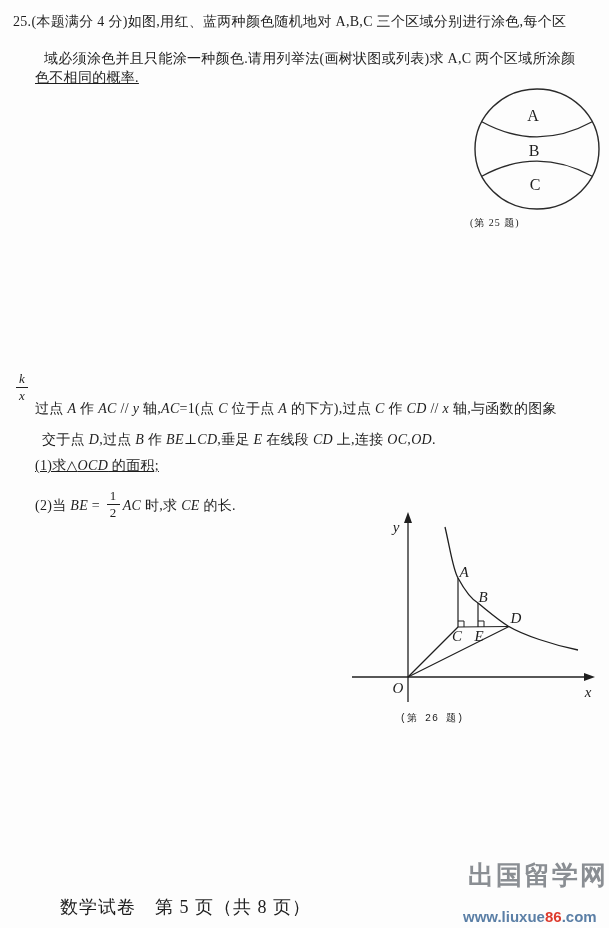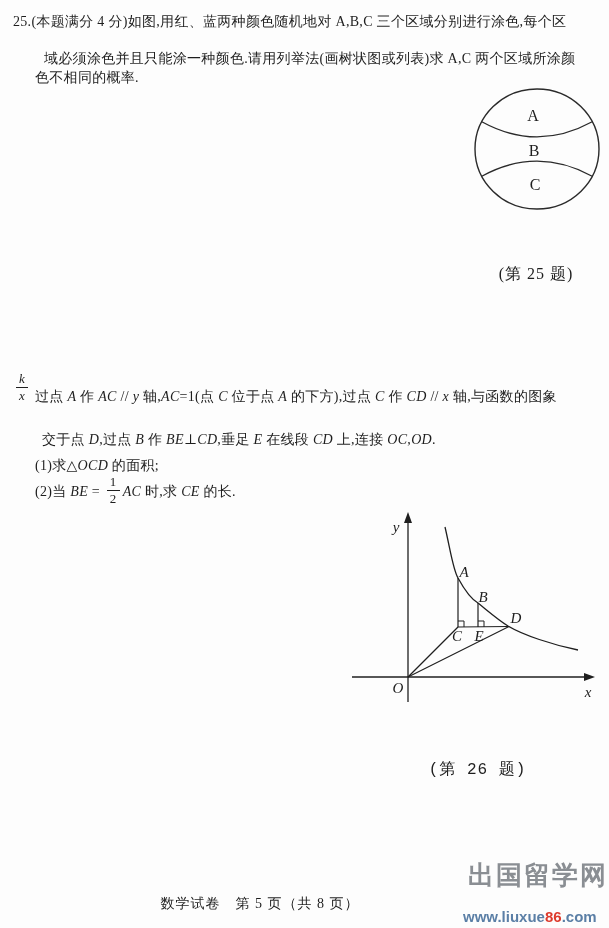--- a/index.html
+++ b/index.html
@@ -34,33 +34,31 @@
     top: -2px;
   }
   .frac .num { display: block; border-bottom: 1.2px solid #1e1e1e; padding: 0 3px 1px; }
   .frac .den { display: block; padding-top: 1px; }
   .frac.italic { font-style: italic; }
 
   
   svg { position: absolute; overflow: visible; }
   .fig-caption {
     position: absolute;
-    font-size: 16px;
+    font-size: 10px;
     letter-spacing: 1px;
-    text-align: center;
     white-space: nowrap;
-    margin-top: 48px;
   }
 
   
   .footer-label {
     position: absolute;
     top: 895px; left: 60px; width: 400px;
-    text-align: center;
-    font-size: 14px;
+    text-align: left;
+    font-size: 18px;
     letter-spacing: 1px;
     white-space: nowrap;
   }
   .wm-name {
     position: absolute;
     top: 858px; left: 468px;
     font-family: "Liberation Sans", "DejaVu Sans", sans-serif;
     font-weight: bold;
     font-size: 26px;
     letter-spacing: 2px;
@@ -77,41 +75,41 @@
   }
 </style>
 </head>
 <body>
 
 <div class="page">
 
   <section>
     <div class="tline" style="top:12px; left:13px;">25.(本题满分 4 分)如图,用红、蓝两种颜色随机地对 A,B,C 三个区域分别进行涂色,每个区</div>
     <div class="tline" style="top:40px; left:44px;margin-top:9px;">域必须涂色并且只能涂一种颜色.请用列举法(画树状图或列表)求 A,C 两个区域所涂颜</div>
-    <div class="tline" style="top:68px; left:35px;">色不相同的概率.</div>
+    <div class="tline" style="top:68px; left:35px;text-decoration:underline;">色不相同的概率.</div>
 
     <svg style="left:466px; top:83px;" width="143" height="134" viewBox="466 83 143 134">
       <ellipse cx="537" cy="149" rx="62" ry="60" fill="none" stroke="#2a2a2a" stroke-width="1.4"></ellipse>
       <path d="M 481.8 121.8 Q 537 152 592.2 121.8" fill="none" stroke="#2a2a2a" stroke-width="1.3"></path>
       <path d="M 481.8 176.2 Q 537 146 592.2 176.2" fill="none" stroke="#2a2a2a" stroke-width="1.3"></path>
       <text x="533" y="121" text-anchor="middle" font-size="16" fill="#1e1e1e">A</text>
       <text x="534" y="156" text-anchor="middle" font-size="16" fill="#1e1e1e">B</text>
       <text x="535" y="190" text-anchor="middle" font-size="16" fill="#1e1e1e">C</text>
     </svg>
     <div class="fig-caption" style="top:216px; left:470px; width:132px;">(第 25 题)</div>
   </section>
 
   <section>
     <div class="tline" style="top:374px; left:13px;">
       <span class="frac italic"><span class="num">k</span><span class="den">x</span></span>
     </div>
-    <div class="tline" style="top:387px; left:35px;">过点 <i>A</i> 作 <i>AC</i> // <i>y</i> 轴,<i>AC</i>=1(点 <i>C</i> 位于点 <i>A</i> 的下方),过点 <i>C</i> 作 <i>CD</i> // <i>x</i> 轴,与函数的图象</div>
+    <div class="tline" style="top:399px; left:35px;">过点 <i>A</i> 作 <i>AC</i> // <i>y</i> 轴,<i>AC</i>=1(点 <i>C</i> 位于点 <i>A</i> 的下方),过点 <i>C</i> 作 <i>CD</i> // <i>x</i> 轴,与函数的图象</div>
     <div class="tline" style="top:430px; left:42px;">交于点 <i>D</i>,过点 <i>B</i> 作 <i>BE</i>⊥<i>CD</i>,垂足 <i>E</i> 在线段 <i>CD</i> 上,连接 <i>OC</i>,<i>OD</i>.</div>
-    <div class="tline" style="top:456px; left:35px;">(1)求△<i>OCD</i> 的面积;</div>
-    <div class="tline" style="top:477px; left:35px;">
+    <div class="tline" style="top:456px; left:35px;text-decoration:underline;">(1)求△<i>OCD</i> 的面积;</div>
+    <div class="tline" style="top:491px; left:35px;">
       <span>(2)当 <i>BE</i> = </span><span class="frac"><span class="num">1</span><span class="den">2</span></span><span><i>AC</i> 时,求 <i>CE</i> 的长.</span>
     </div>
 
     <svg style="left:340px; top:505px;" width="262" height="205" viewBox="340 505 262 205">
 
       <line x1="408" y1="520" x2="408" y2="702" stroke="#1f1f1f" stroke-width="1.3"></line>
       <polygon points="408,512 404,523 412,523" fill="#1f1f1f"></polygon>
       <line x1="352" y1="677" x2="587" y2="677" stroke="#1f1f1f" stroke-width="1.3"></line>
       <polygon points="595,677 584,673 584,681" fill="#1f1f1f"></polygon>
 

